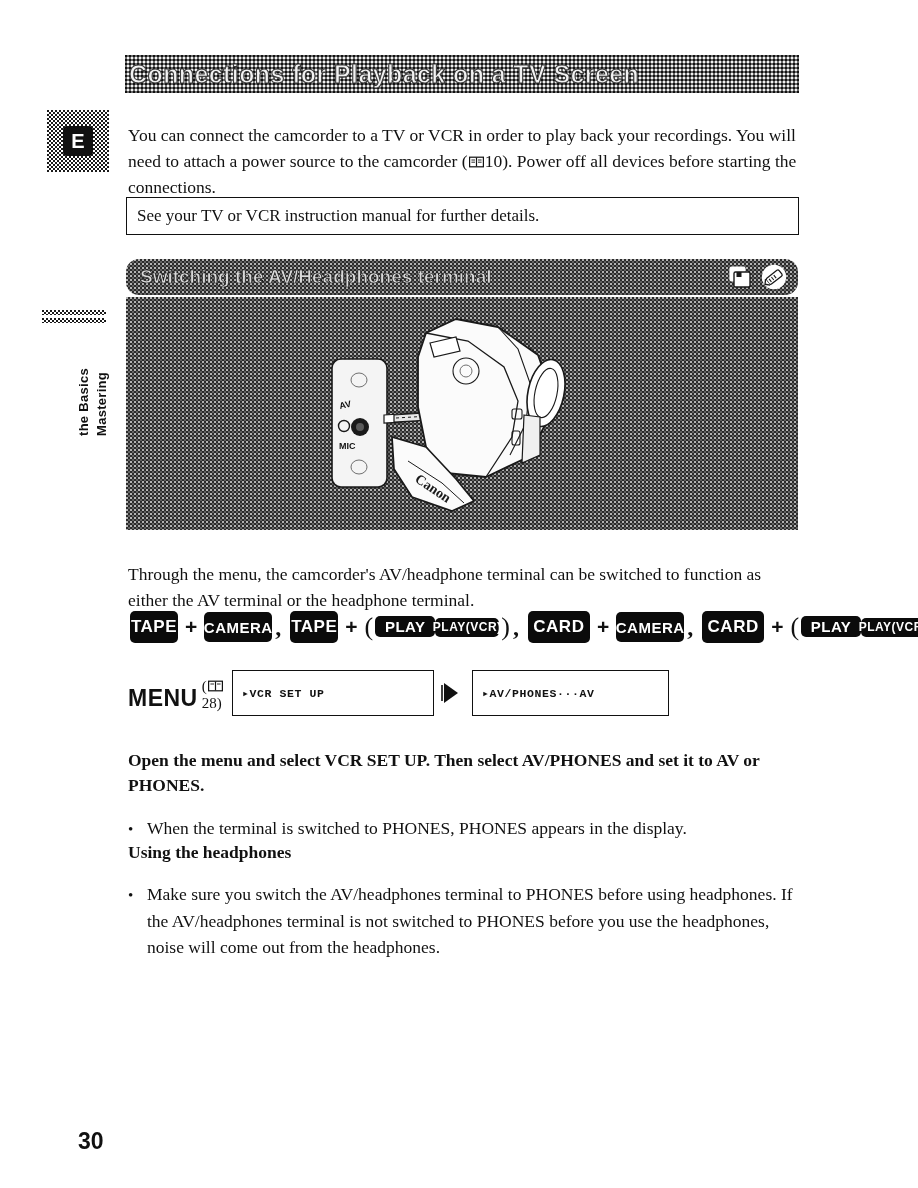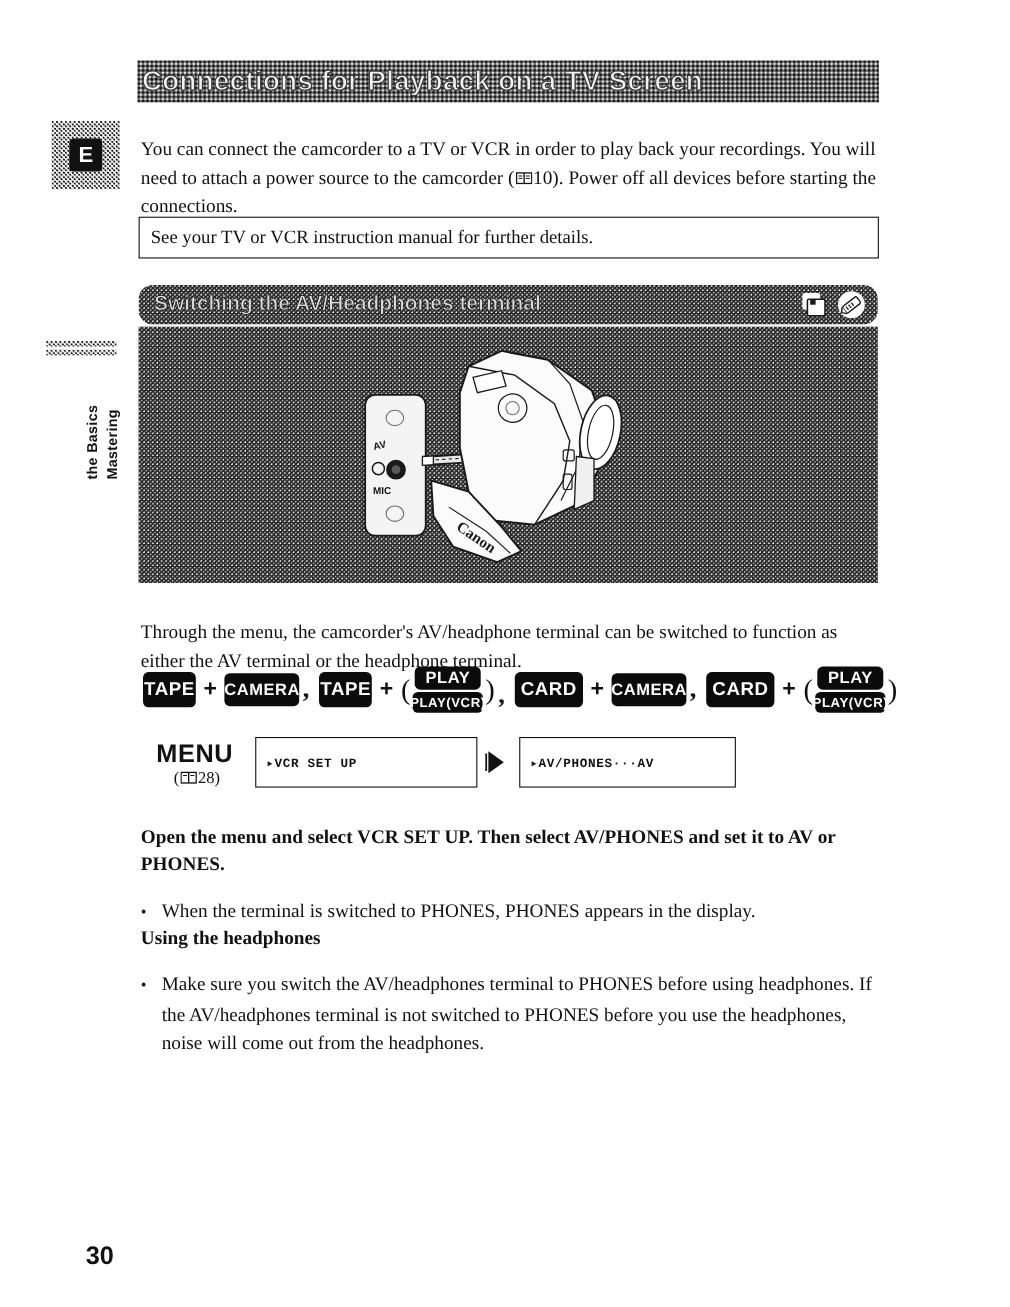--- a/index.html
+++ b/index.html
@@ -253,40 +253,40 @@
     font-family: "Liberation Serif", serif;
   }
   .paren {
     font-size: 26px;
     color: #111111;
     font-family: "Liberation Serif", serif;
     line-height: 1;
   }
   .stacked {
     display: flex;
-    flex-direction: column;
+    flex-direction: row;
     align-items: center;
     padding: 0 2px;
   }
 
   
   #menu-row {
     position: absolute;
     left: 128px;
     top: 664px;
     width: 680px;
     height: 58px;
     display: flex;
     align-items: center;
   }
   #menu-label-block {
     width: 98px;
     display: flex;
-    flex-direction: column;
-    align-items: center;
+    flex-direction: row;
+    align-items: flex-end;
     padding-top: 2px;
   }
   #menu-label-block .menu-word {
     font-family: "Liberation Sans", sans-serif;
     font-weight: bold;
     font-size: 23px;
     letter-spacing: 0.5px;
     color: #111111;
   }
   #menu-label-block .menu-ref {

